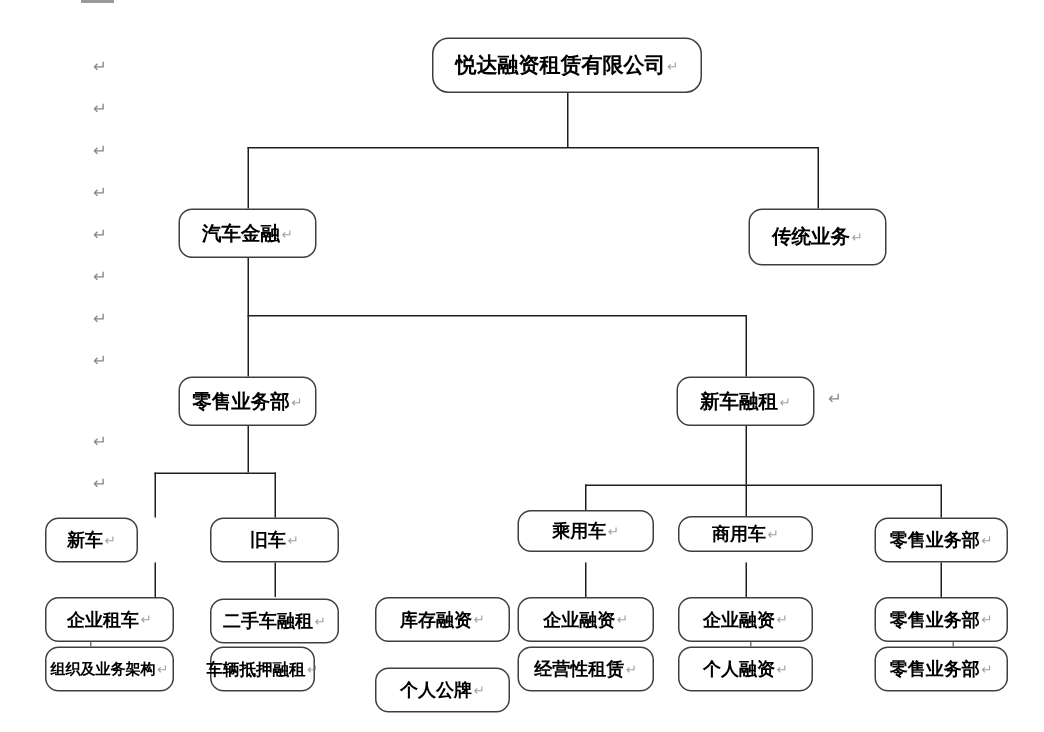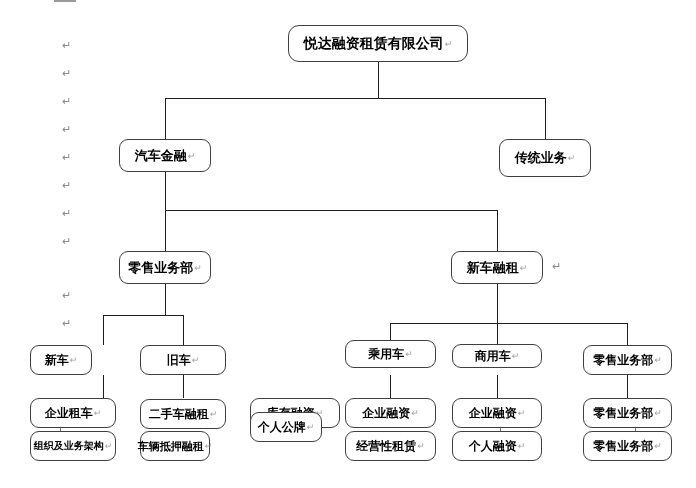--- a/index.html
+++ b/index.html
@@ -149,21 +149,21 @@
     </div>
 
   <div class="node" style="left:30px;top:431px;width:86px;height:30px;font-size:10px">
       <span class="lbl">组织及业务架构</span>
       <span class="pm">↵</span>
     </div>
   <div class="node" style="left:140px;top:431px;width:70px;height:30px;font-size:11px">
       <span class="lbl">车辆抵押融租</span>
       <span class="pm">↵</span>
     </div>
-  <div class="node" style="left:250px;top:412px;width:72px;height:30px">
+  <div class="node" style="left:250px;top:445px;width:90px;height:30px">
       <span class="lbl">个人公牌</span>
       <span class="pm">↵</span>
     </div>
   <div class="node" style="left:345px;top:431px;width:91px;height:30px">
       <span class="lbl">经营性租赁</span>
       <span class="pm">↵</span>
     </div>
   <div class="node" style="left:452px;top:431px;width:90px;height:30px">
       <span class="lbl">个人融资</span>
       <span class="pm">↵</span>

